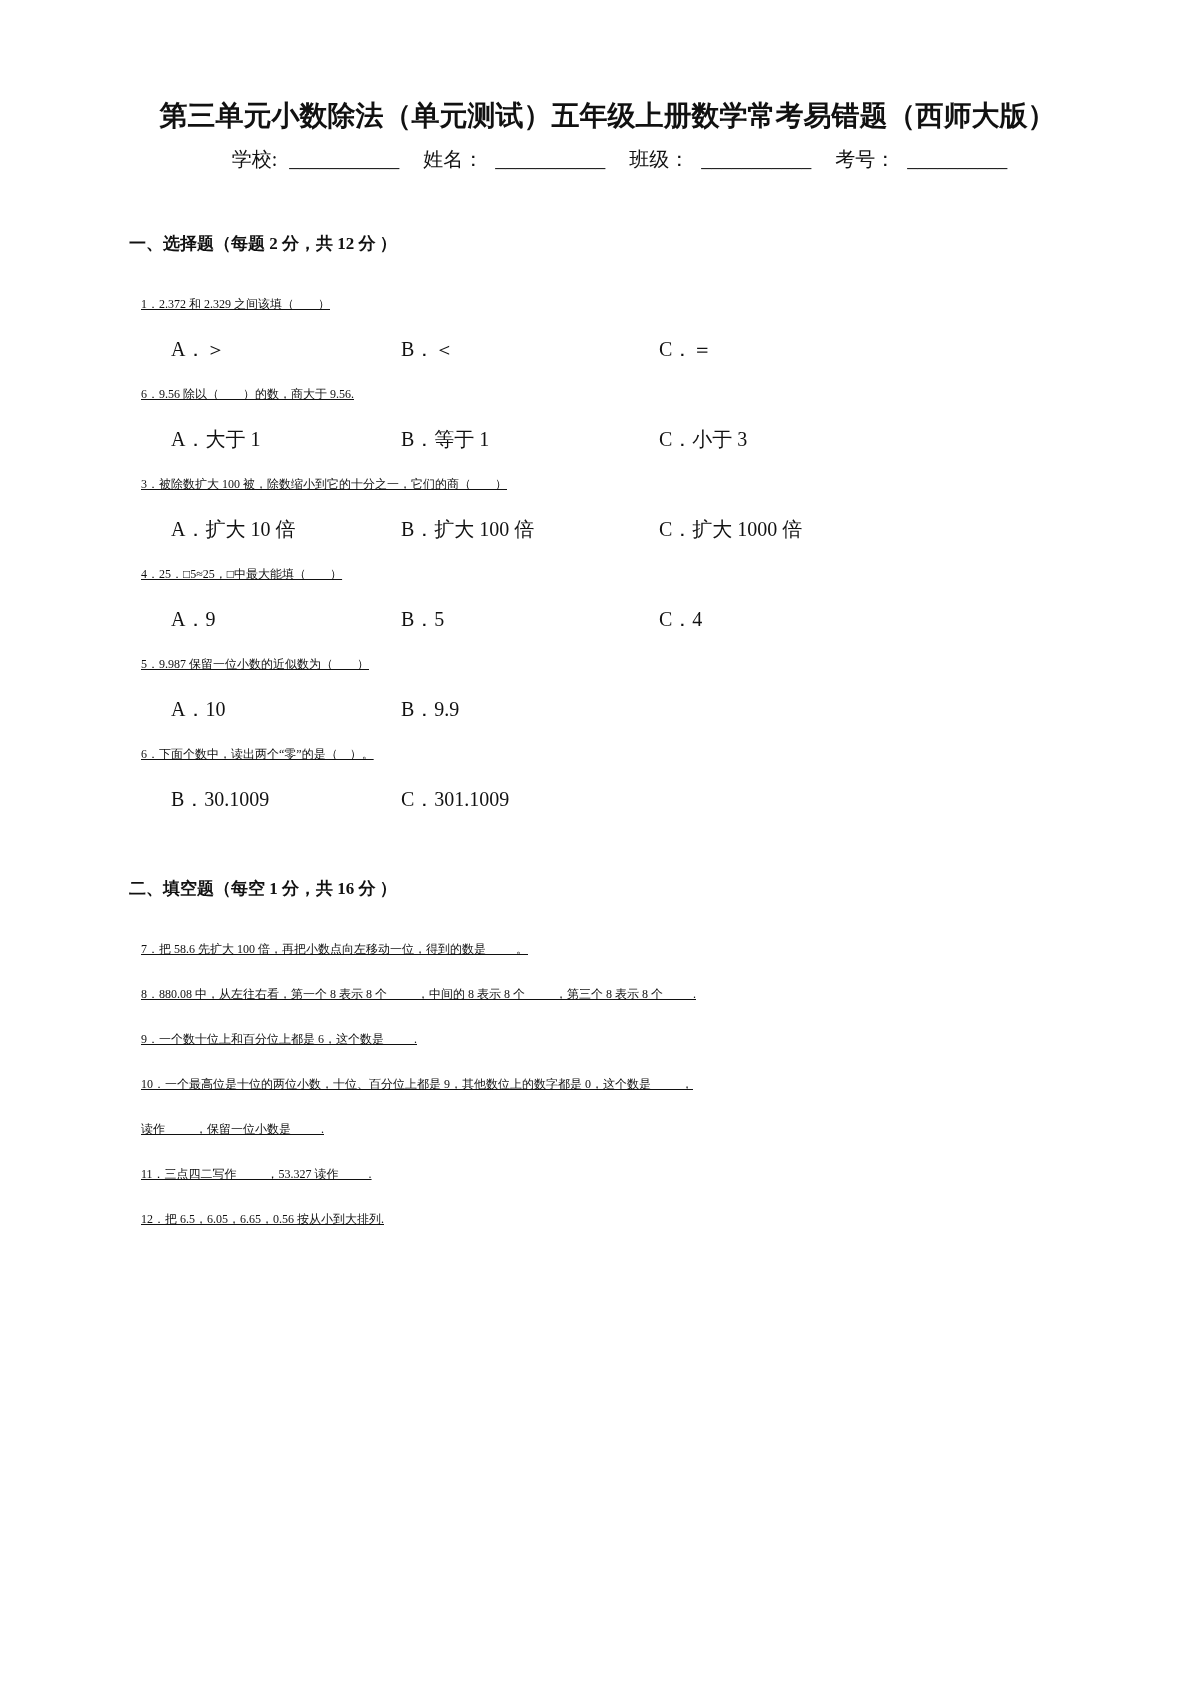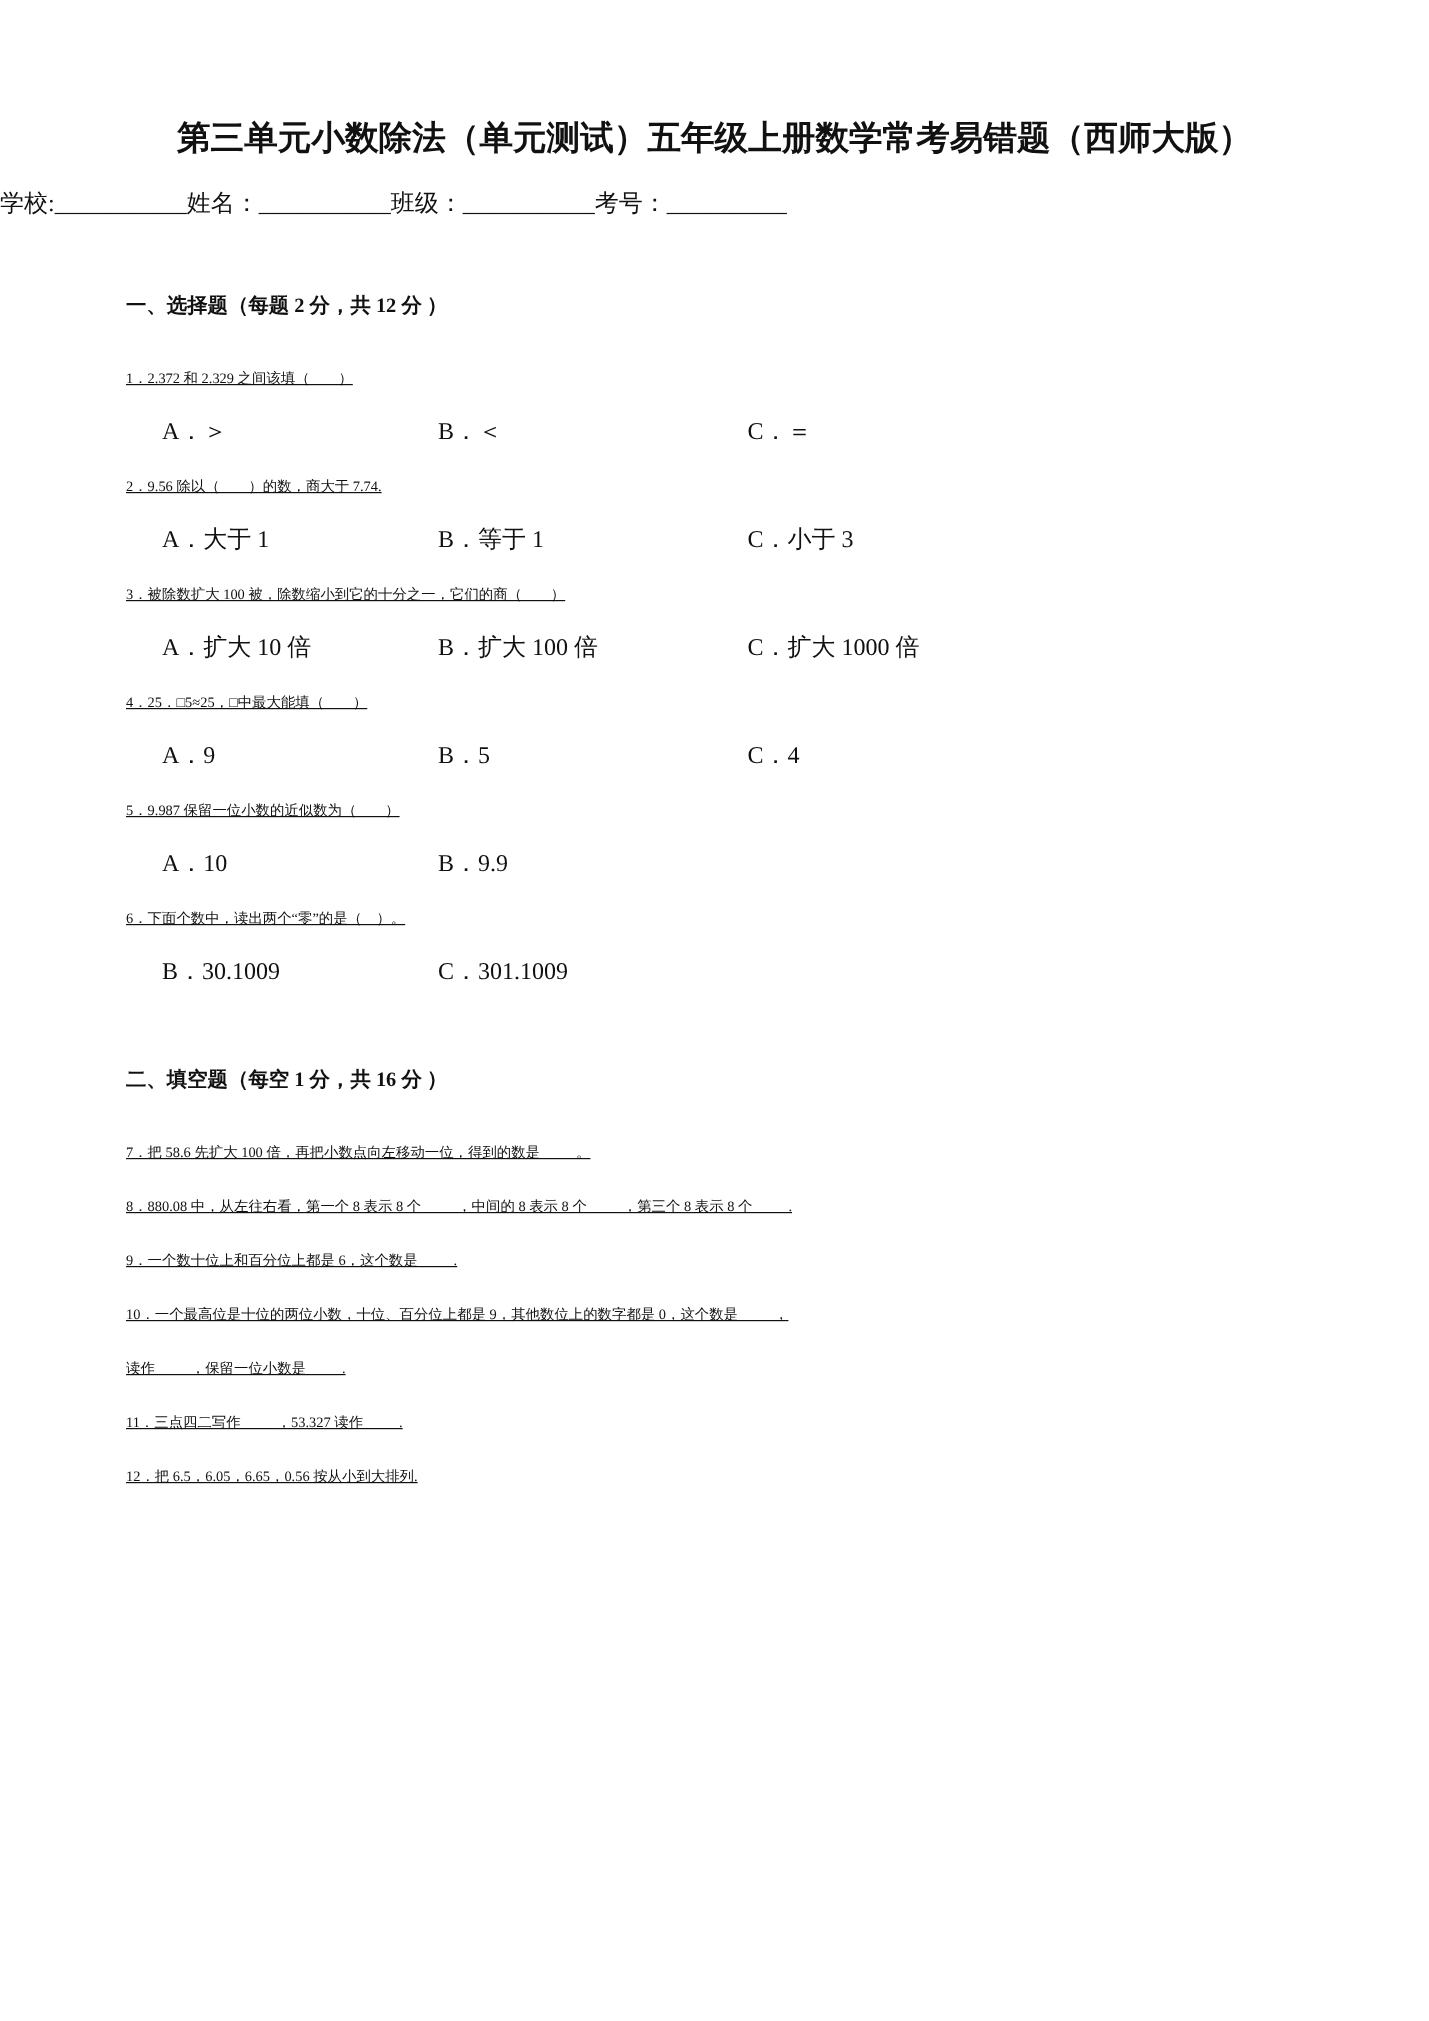--- a/index.html
+++ b/index.html
@@ -1,15 +1,15 @@
 <!DOCTYPE html>
 <html><head>
 <meta charset="utf-8">
 <style>
-  * { box-sizing: border-box; }
+  * { box-sizing: border-box; padding-left: 12px; }
   html, body { margin: 0; padding: 0; }
   body { background: #ffffff; }
 
   .page {
     position: relative;
     width: 1191px;
     height: 1684px;
     margin: 0 auto;
     background: #ffffff;
     color: #111111;
@@ -20,21 +20,22 @@
   .doc-title {
     padding-top: 96px;
     text-align: center;
     font-size: 28px;
     font-weight: 700;
     line-height: 40px;
     white-space: nowrap;
   }
 
   .info-line {
-    margin-top: 20px;
+    margin-top: 9px;
+    text-align: center;
     font-size: 20px;
     line-height: 28px;
     white-space: nowrap;
   }
   .info-field { display: inline-block; }
   .info-field .blank { letter-spacing: 0; }
 
   .content {
     padding-left: 105px;
     padding-right: 55px;
@@ -86,21 +87,21 @@
 
     <div class="q-block">
 
       <p class="qline">1．2.372 和 2.329 之间该填（　　）</p>
       <div class="options">
         <span>A．＞</span>
         <span>B．＜</span>
         <span>C．＝</span>
       </div>
 
-      <p class="qline">2．9.56 除以（　　）的数，商大于 7.74.</p>
+      <p class="qline">6．9.56 除以（　　）的数，商大于 9.56.</p>
       <div class="options">
         <span>A．大于 1</span>
         <span>B．等于 1</span>
         <span>C．小于 3</span>
       </div>
 
       <p class="qline">3．被除数扩大 100 被，除数缩小到它的十分之一，它们的商（　　）</p>
       <div class="options">
         <span>A．扩大 10 倍</span>
         <span>B．扩大 100 倍</span>

